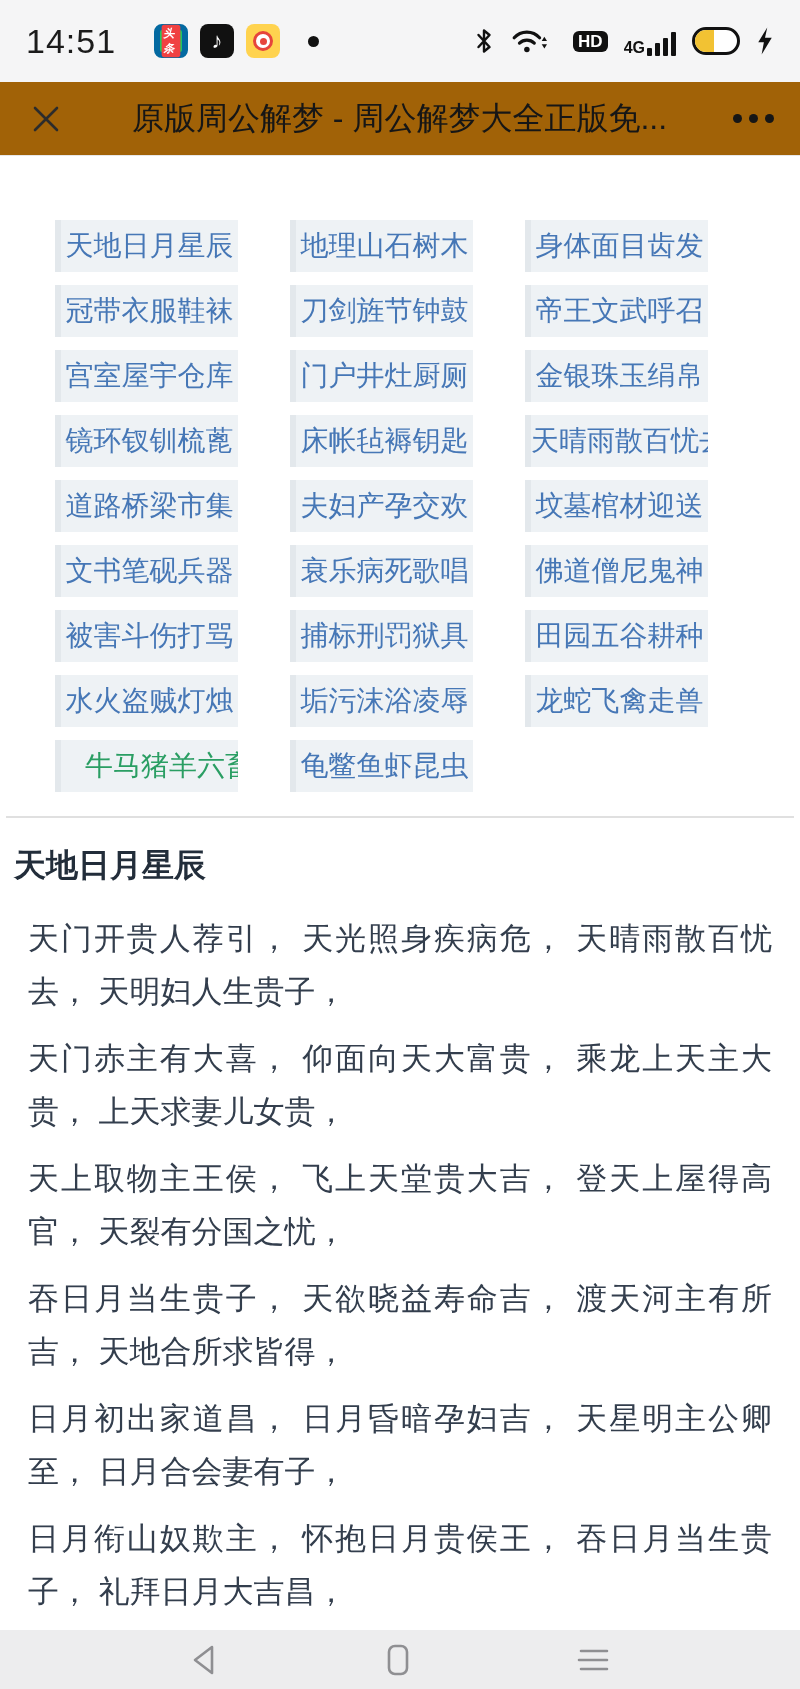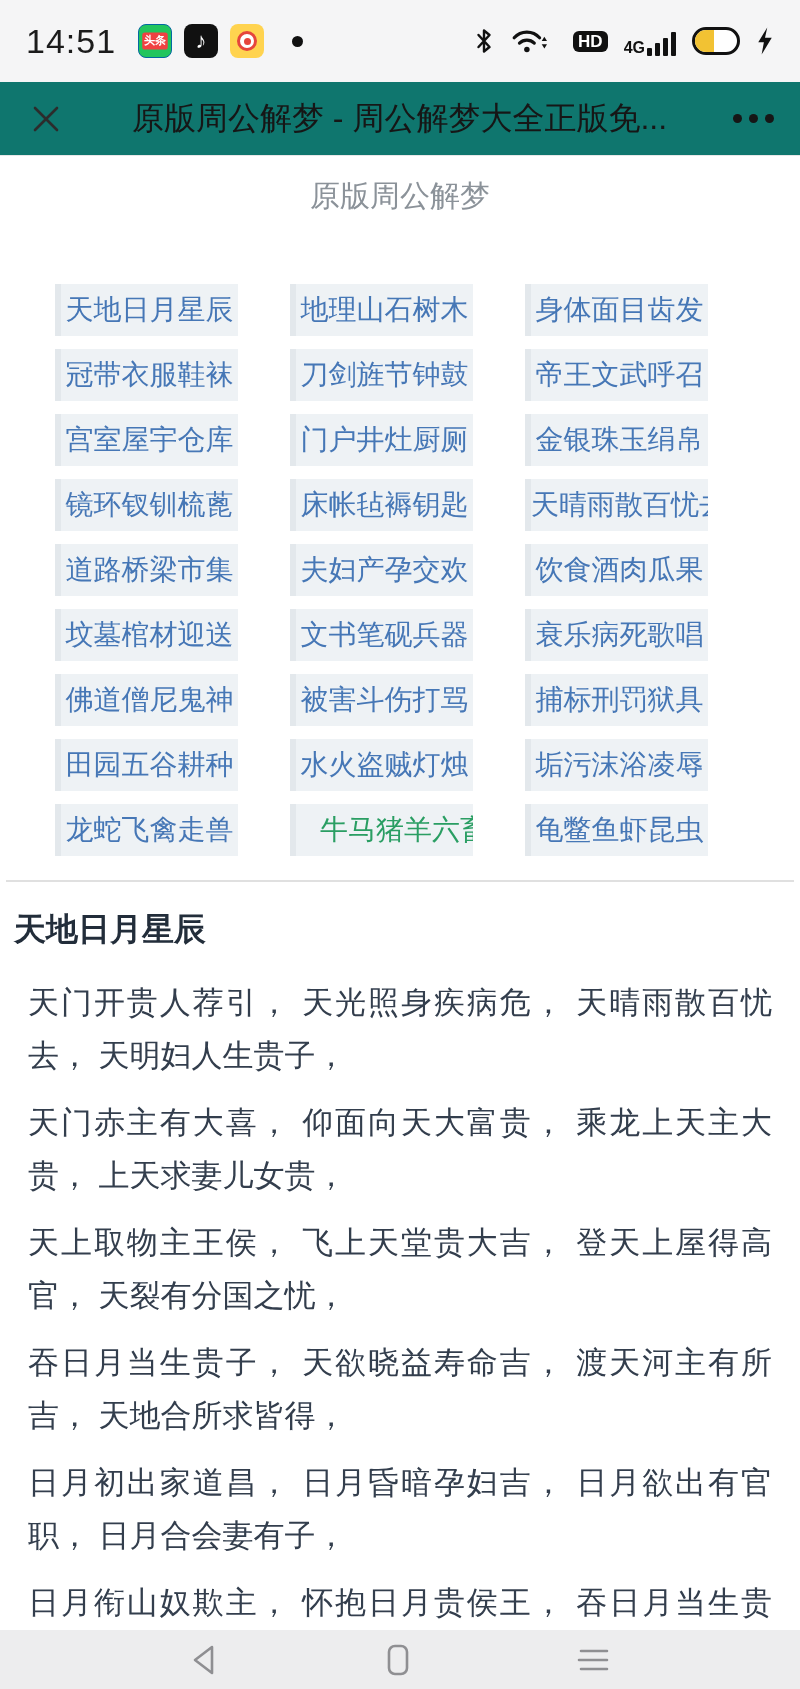--- a/index.html
+++ b/index.html
@@ -6,29 +6,29 @@
   html, body { width: 800px; }
   body {
     font-family: "Liberation Sans", "DejaVu Sans", sans-serif;
     width: 800px; height: 1689px; overflow: hidden;
     background: #ffffff; position: relative;
   }
 
   
   .status-bar {
     height: 82px; background: #f5f5f6;
-    display: flex; align-items: center; padding: 0 26px;
+    display: flex; align-items: center; padding: 0 26px; gap: 16px;
   }
   .sb-time { font-size: 34px; color: #1b1b1b; letter-spacing: 1px; }
   .sb-apps { display: flex; align-items: center; gap: 12px; margin-left: 22px; }
   .app-chip {
     width: 34px; height: 34px; border-radius: 8px;
     display: flex; align-items: center; justify-content: center;
   }
-  .chip-toutiao { background: #22c55e; border: 1px solid #0369a1; }
+  .chip-toutiao { background: #22c55e; border: 6px solid #0369a1; font-style: italic; }
   .chip-toutiao span { color: #f04142; font-size: 13px; font-weight: 700; background:#f04142; color:#fff; padding:1px 2px; border-radius:3px; transform: scale(.85); }
   .chip-douyin { background: #111111; color: #ffffff; font-size: 22px; }
   .chip-weibo { background: #ffd34f; position: relative; }
   .weibo-eye { width: 20px; height: 20px; background: #fff; border-radius: 50%; border: 3px solid #e6453c; display:flex; align-items:center; justify-content:center; }
   .weibo-eye i { width: 7px; height: 7px; background:#e6453c; border-radius:50%; display:block; }
   .sb-dot { width: 11px; height: 11px; border-radius: 50%; background: #111; margin-left: 16px; }
   .sb-right { margin-left: auto; display: flex; align-items: center; gap: 16px; }
   .sb-hd {
     background: #111; color: #fff; font-weight: 700; font-size: 17px;
     padding: 2px 5px; border-radius: 6px; line-height: 1; margin-left: 10px;
@@ -38,21 +38,21 @@
   .bars { display: flex; align-items: flex-end; gap: 3px; height: 30px; padding-top: 4px; }
   .bars i { display: block; width: 5px; background: #111; border-radius: 1px; }
   .battery {
     width: 48px; height: 28px; border: 3px solid #111; border-radius: 14px;
     overflow: hidden; background: #fff; position: relative;
   }
   .battery .fill { position: absolute; left: 0; top: 0; bottom: 0; width: 45%; background: #f2c233; }
 
   
   .browser-header {
-    height: 74px; background: #0f766e; border-bottom: 1px solid #e7e7e8;
+    height: 74px; background: #a16207; border-bottom: 1px solid #e7e7e8;
     display: flex; align-items: center; padding: 0 24px;
   }
   .close-btn { width: 44px; height: 44px; display: flex; align-items: center; justify-content: center; cursor: pointer; }
   .hdr-title {
     flex: 1; text-align: center; font-size: 32px; color: #161616; font-weight: 500;
     white-space: nowrap; overflow: hidden; text-overflow: ellipsis; padding: 0 28px;
   }
   .more-btn { display: flex; gap: 7px; align-items: center; cursor: pointer; padding: 10px 2px; }
   .more-btn i { width: 9px; height: 9px; background: #161616; border-radius: 50%; display: block; }
 
@@ -152,38 +152,36 @@
   </div>
   <div class="hdr-title">原版周公解梦 - 周公解梦大全正版免...</div>
   <div class="more-btn">
     <i></i>
       <i></i>
       <i></i>
   </div>
 </div>
 
 <div class="content">
-  <div class="page-title">原版周公解梦</div>
 
   <div class="category-grid">
       <a class="cat">天地日月星辰</a>
       <a class="cat">地理山石树木</a>
       <a class="cat">身体面目齿发</a>
       <a class="cat">冠带衣服鞋袜</a>
       <a class="cat">刀剑旌节钟鼓</a>
       <a class="cat">帝王文武呼召</a>
       <a class="cat">宫室屋宇仓库</a>
       <a class="cat">门户井灶厨厕</a>
       <a class="cat">金银珠玉绢帛</a>
       <a class="cat">镜环钗钏梳蓖</a>
       <a class="cat">床帐毡褥钥匙</a>
       <a class="cat">天晴雨散百忧去</a>
       <a class="cat">道路桥梁市集</a>
       <a class="cat">夫妇产孕交欢</a>
-      <a class="cat">饮食酒肉瓜果</a>
       <a class="cat">坟墓棺材迎送</a>
       <a class="cat">文书笔砚兵器</a>
       <a class="cat">衰乐病死歌唱</a>
       <a class="cat">佛道僧尼鬼神</a>
       <a class="cat">被害斗伤打骂</a>
       <a class="cat">捕标刑罚狱具</a>
       <a class="cat">田园五谷耕种</a>
       <a class="cat">水火盗贼灯烛</a>
       <a class="cat">垢污沫浴凌辱</a>
       <a class="cat">龙蛇飞禽走兽</a>
@@ -193,21 +191,21 @@
 
   <hr class="divider">
 
   <div class="section-heading">天地日月星辰</div>
 
   <div class="dream-text">
       <p>天门开贵人荐引， 天光照身疾病危， 天晴雨散百忧去， 天明妇人生贵子，</p>
       <p>天门赤主有大喜， 仰面向天大富贵， 乘龙上天主大贵， 上天求妻儿女贵，</p>
       <p>天上取物主王侯， 飞上天堂贵大吉， 登天上屋得高官， 天裂有分国之忧，</p>
       <p>吞日月当生贵子， 天欲晓益寿命吉， 渡天河主有所吉， 天地合所求皆得，</p>
-      <p>日月初出家道昌， 日月昏暗孕妇吉， 日月欲出有官职， 日月合会妻有子，</p>
+      <p>日月初出家道昌， 日月昏暗孕妇吉， 天星明主公卿至， 日月合会妻有子，</p>
       <p>日月衔山奴欺主， 怀抱日月贵侯王， 吞日月当生贵子， 礼拜日月大吉昌，</p>
       <p>天公使有大吉祥， 日光入屋官位至， 日初出无云大吉， 日出有光有好事，</p>
     </div>
 </div>
 
 <div class="nav-bar">
   <div class="nav-btn">
     <svg width="40" height="40" viewBox="0 0 40 40">
       <polygon points="27,7 10,20 27,33" fill="none" stroke="#8f8f92" stroke-width="2.6" stroke-linejoin="round"></polygon>
     </svg>

